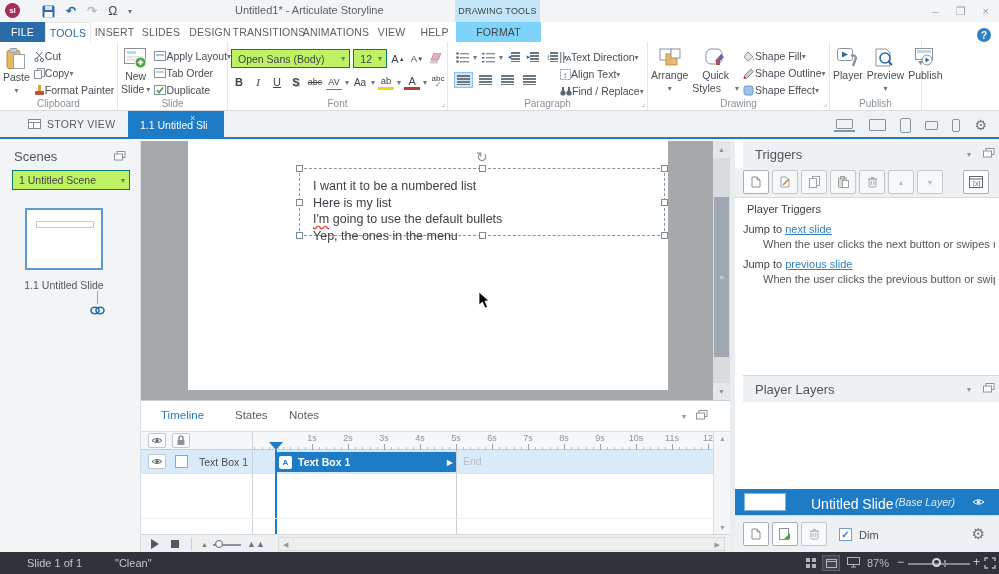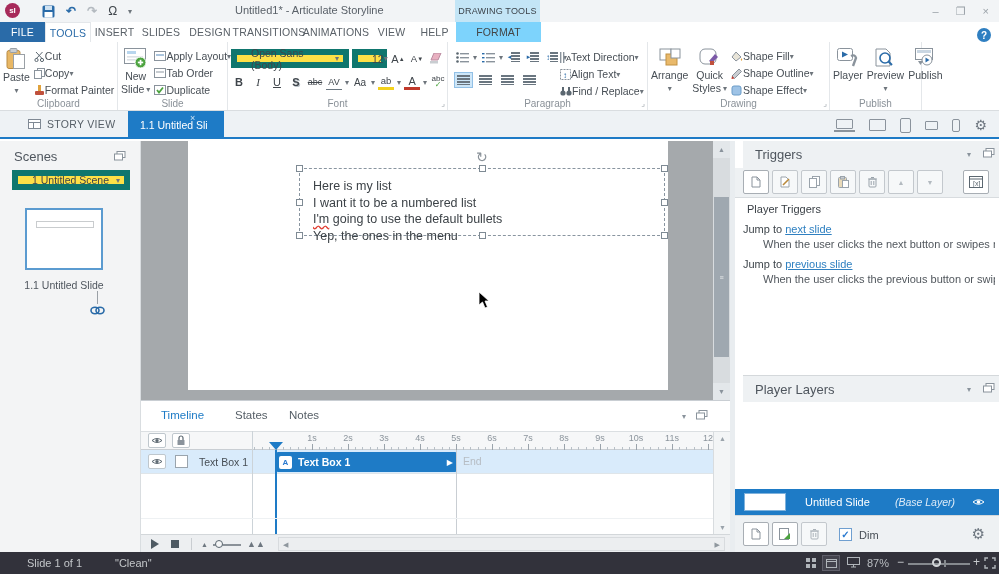--- a/index.html
+++ b/index.html
@@ -31,21 +31,21 @@
 
 
 .ribbon{position:absolute;top:42px;left:0;width:999px;height:69px;background:#fff;border-bottom:1px solid #d9dde0;display:flex}
 .rgroup{position:relative;height:68px;border-right:1px solid #e4e7ea;flex:none;display:flex;gap:4px;padding:0 3px}
 .glabel{position:absolute;bottom:1px;left:0;right:0;text-align:center;font-size:10px;color:#8a9198}
 .dlg{position:absolute;right:2px;bottom:2px;font-size:8px;color:#9aa1a8}
 .big{display:flex;flex-direction:column;align-items:center;gap:2px;padding-top:6px;font-size:10.5px;color:#474e55;flex:none;text-align:center;line-height:11px}
 .scol{display:flex;flex-direction:column;gap:1px;padding-top:6px}
 .srow{display:flex;align-items:center;height:16px;font-size:10.5px;color:#474e55;white-space:nowrap}
 .car{color:#6e757c;font-size:8px}
-.sel{height:19px;border:6px solid #0f766e;background:#fde047;display:flex;align-items:center;padding:0 4px 0 14px;font-size:10.5px;color:#3f454b}
+.sel{height:19px;border:1px solid #0f766e;background:#bef264;display:flex;align-items:center;padding:0 4px 0 6px;font-size:10.5px;color:#3f454b}
 .fbtn{min-width:16px;height:16px;display:flex;align-items:center;justify-content:center;font-size:11px;color:#3f454b}
 .frow{display:flex;align-items:center;gap:3px}
 .lines{width:13px;height:10px;background:repeating-linear-gradient(to bottom,#6a7680 0 1.5px,transparent 1.5px 3.1px)}
 .alignbtn{width:19px;height:16px;display:flex;align-items:center;justify-content:center;border:1px solid transparent}
 .alignbtn.on{background:#cde6f8;border-color:#92c0e6}
 .mini{width:12px;height:10px;border:1px solid #8a939c;background:#fff;position:relative;flex:none}
 .mini i{position:absolute;left:1px;right:1px;top:2px;height:2px;background:#aac4dd}
 
 
 .viewtabs{position:absolute;top:111px;left:0;width:999px;height:28px;background:#eef2f5;border-bottom:2px solid #1e7bc6}
@@ -122,21 +122,21 @@
 .tbtnrow{position:absolute;left:0;top:27px;width:264px;height:30px;background:#eef1f3;border-bottom:1px solid #d8dcdf}
 .tbtn{position:absolute;top:2px;width:26px;height:24px;background:#f6f8f9;border:1px solid #c3c8cd;border-radius:2px;
       display:flex;align-items:center;justify-content:center}
 .tbtn.first{background:#fff;border-color:#a8aeb4}
 .sect{font-weight:normal;font-size:11px;color:#3a4046}
 .tprefix{color:#3f464c;font-size:11px}
 .tlink{color:#2f80c1;text-decoration:underline;font-size:11px}
 .tdesc{color:#51575d;font-size:11px;white-space:nowrap;overflow:hidden}
 .layerrow{position:absolute;left:0;top:348px;width:264px;height:26px;background:#1e7bc6;color:#fff}
 .lthumb{position:absolute;left:9px;top:4px;width:42px;height:18px;background:#fff;border:1px solid #7fb2dc}
-.lname{position:absolute;left:70px;top:7px;font-size:11px}
+.lname{position:absolute;left:76px;top:7px;font-size:14px}
 .ltag{position:absolute;right:44px;top:7px;font-size:10.5px;font-style:italic;color:#dceaf7}
 .lfoot{position:absolute;left:0;top:374px;width:264px;height:37px;background:#eef1f3;border-top:1px solid #d4d8db}
 .chk{position:absolute;width:13px;height:13px;background:#fff;border:1px solid #6f9fd0;color:#2a7ad0;
      font-size:10px;font-weight:bold;line-height:11px;text-align:center}
 
 
 .statusbar{position:absolute;left:0;top:552px;width:999px;height:22px;background:#32323b;color:#c3c6c9;font-size:11px}
 .sb-ico{position:absolute;color:#b0b5ba}
 .gridico{width:4px;height:4px;background:#b0b5ba;box-shadow:6px 0 #b0b5ba,0 6px #b0b5ba,6px 6px #b0b5ba}
 .slideico{width:18px;height:16px;border:1px solid #5f5f6a;background:#43434d;display:flex;align-items:center;justify-content:center}
@@ -430,21 +430,21 @@
       </div>
       <div class="big">
         <span>
             <svg width="22" height="20">
               <rect x="1" y="1" width="16" height="15" rx="5" fill="#fff" stroke="#8a939c"></rect>
               <path d="M10 13 L16 6 L19 9 L13 15 Z" fill="#7c59a8"></path>
               <rect x="11" y="13" width="4" height="4" fill="#c0503c"></rect>
             </svg>
           </span>
         <span>Quick</span>
-        <span style="display:flex;gap:2px;align-items:center">
+        <span style="display:flex;gap:14px;align-items:center">
             <span>Styles</span>
             <span class="car">▾</span>
           </span>
       </div>
       <div class="scol">
         <div class="srow">
           <span>
               <svg width="12" height="11">
                 <path d="M5 1 L10 6 L5 10 L1 6 Z" fill="#e8e4d8" stroke="#8a939c"></path>
                 <path d="M10.5 7 q1.5 2 0 3 q-1.5-1 0-3" fill="#e0a23c"></path>
@@ -570,22 +570,22 @@
           </svg>
       </span>
     </div>
 
     <div class="center">
 
       <div class="canvas">
         <div class="slide">
           <div class="tbox">
             <div class="txt">
+              <div>I want it to be a numbered list</div>
               <div>Here is my list</div>
-              <div>I want it to be a numbered list</div>
               <div><span class="misspell">I'm</span><span> going to use the default bullets</span></div>
               <div>Yep, the ones in the menu</div>
             </div>
             <span class="hdl" style="left:-4px;top:-4px"></span>
             <span class="hdl" style="left:179px;top:-4px"></span>
             <span class="hdl" style="left:361px;top:-4px"></span>
             <span class="hdl" style="left:-4px;top:30px"></span>
             <span class="hdl" style="left:361px;top:30px"></span>
             <span class="hdl" style="left:-4px;top:63px"></span>
             <span class="hdl" style="left:179px;top:63px"></span>

